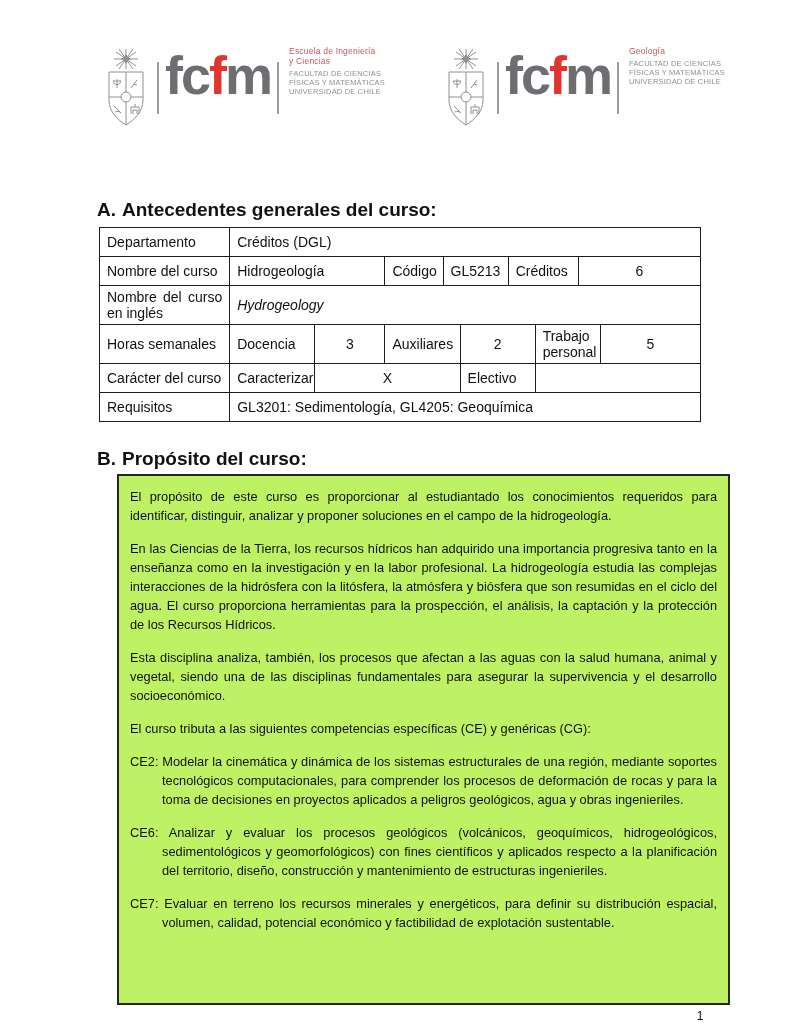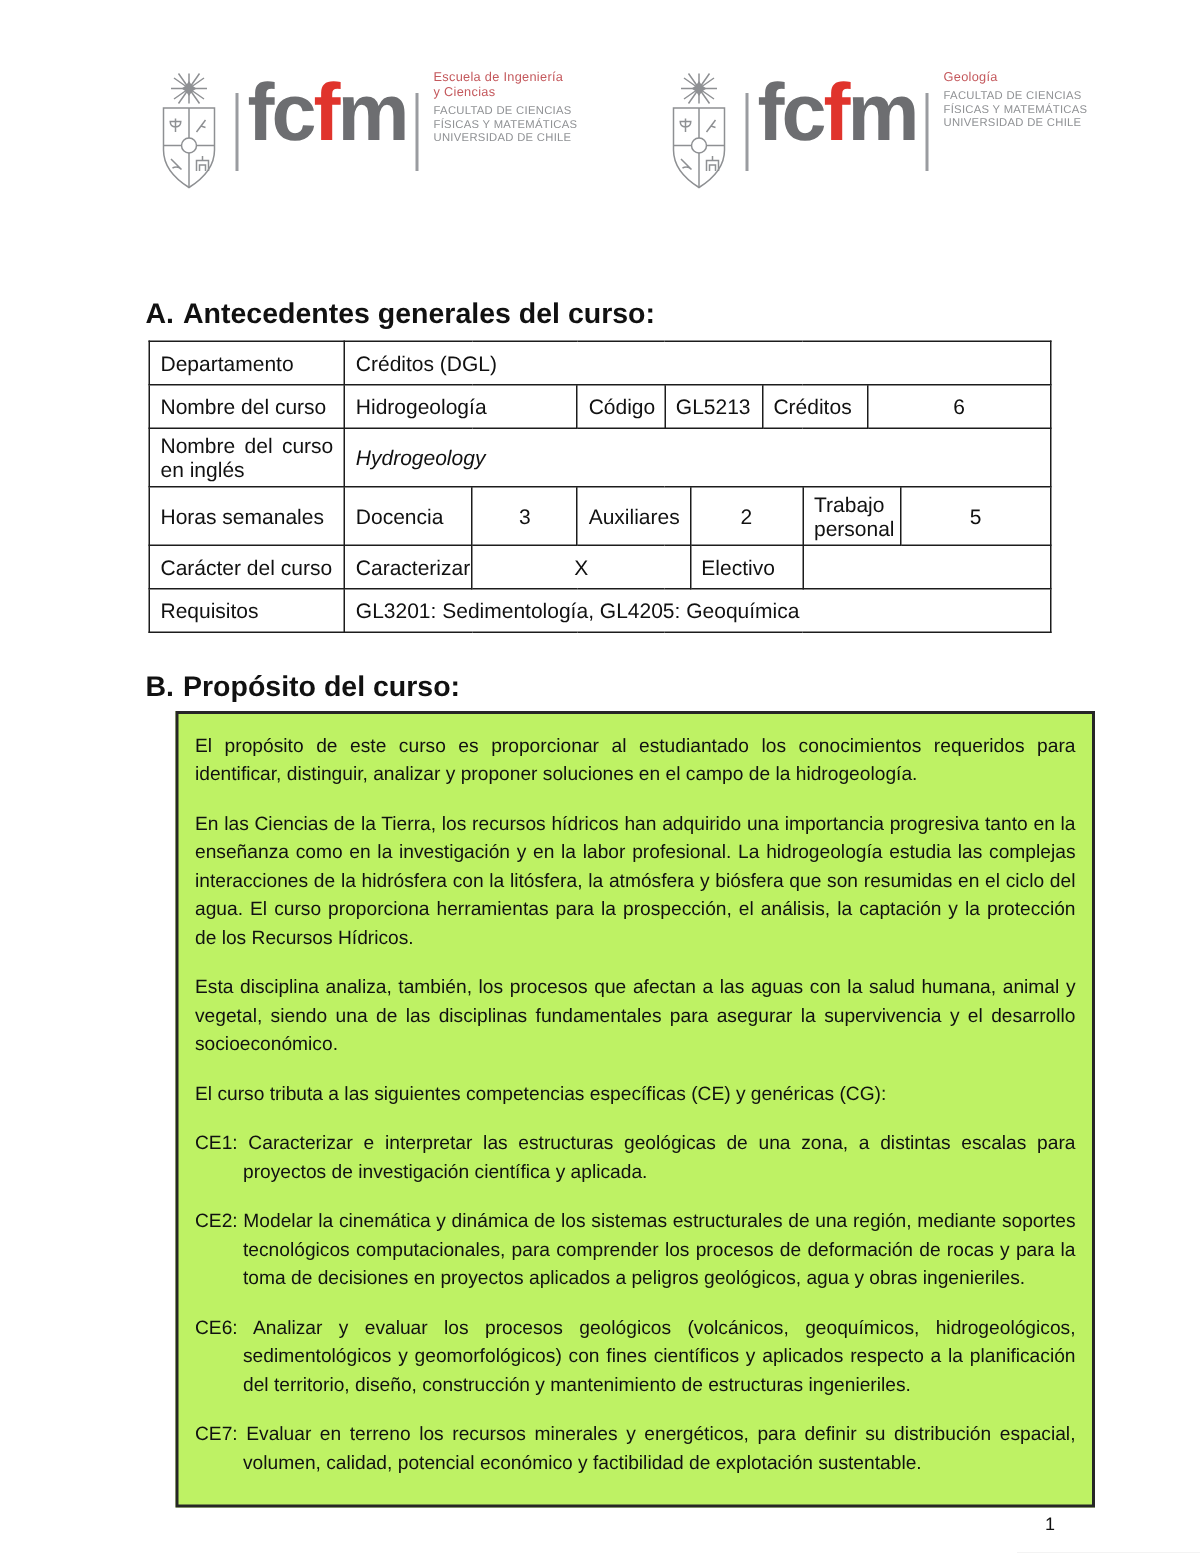--- a/index.html
+++ b/index.html
@@ -193,21 +193,20 @@
   </tbody>
     </table>
 
   <div class="section-heading sec-b"><span class="num">B.</span><span>Propósito del curso:</span></div>
 
   <div class="purpose-box">
     <p>El propósito de este curso es proporcionar al estudiantado los conocimientos requeridos para identificar, distinguir, analizar y proponer soluciones en el campo de la hidrogeología.</p>
     <p>En las Ciencias de la Tierra, los recursos hídricos han adquirido una importancia progresiva tanto en la enseñanza como en la investigación y en la labor profesional. La hidrogeología estudia las complejas interacciones de la hidrósfera con la litósfera, la atmósfera y biósfera que son resumidas en el ciclo del agua. El curso proporciona herramientas para la prospección, el análisis, la captación y la protección de los Recursos Hídricos.</p>
     <p>Esta disciplina analiza, también, los procesos que afectan a las aguas con la salud humana, animal y vegetal, siendo una de las disciplinas fundamentales para asegurar la supervivencia y el desarrollo socioeconómico.</p>
     <p>El curso tributa a las siguientes competencias específicas (CE) y genéricas (CG):</p>
-    <p class="ce"><span>CE1:</span> <span>Caracterizar e interpretar las estructuras geológicas de una zona, a distintas escalas para proyectos de investigación científica y aplicada.</span></p>
     <p class="ce"><span>CE2:</span> <span>Modelar la cinemática y dinámica de los sistemas estructurales de una región, mediante soportes tecnológicos computacionales, para comprender los procesos de deformación de rocas y para la toma de decisiones en proyectos aplicados a peligros geológicos, agua y obras ingenieriles.</span></p>
     <p class="ce"><span>CE6:</span> <span>Analizar y evaluar los procesos geológicos (volcánicos, geoquímicos, hidrogeológicos, sedimentológicos y geomorfológicos) con fines científicos y aplicados respecto a la planificación del territorio, diseño, construcción y mantenimiento de estructuras ingenieriles.</span></p>
     <p class="ce"><span>CE7:</span> <span>Evaluar en terreno los recursos minerales y energéticos, para definir su distribución espacial, volumen, calidad, potencial económico y factibilidad de explotación sustentable.</span></p>
   </div>
 
   <div class="page-number">1</div>
 
 </div>
 
 </body></html>

